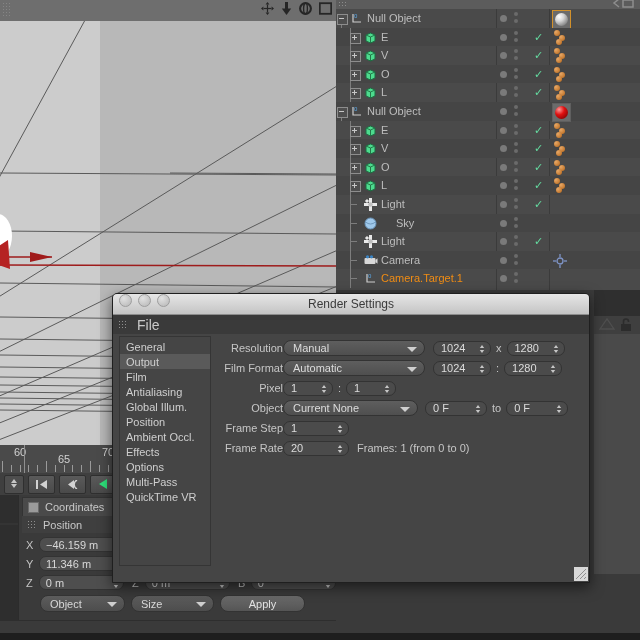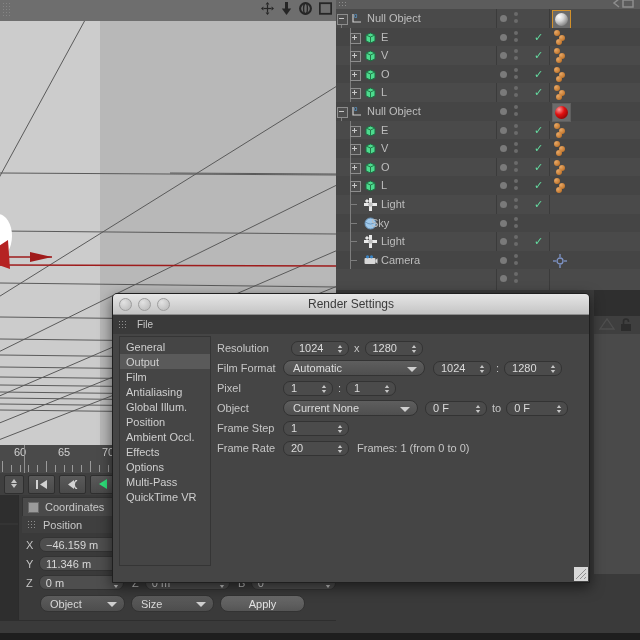--- a/index.html
+++ b/index.html
@@ -369,21 +369,21 @@
     border:1px solid #1f1f1f;
     box-shadow: 0 4px 14px rgba(0,0,0,.55);
     border-radius:5px 5px 0 0;
     overflow:hidden;
   }
   .dlg-title {
     position:relative;
     height:20px;
     background: linear-gradient(#e6e6e6,#c4c4c4);
     border-bottom:1px solid #8c8c8c;
-    display:flex; align-items:center;
+    display:flex; 
   }
   .dlg-title .tt {
     position:absolute; left:0; right:0; top:3px;
     text-align:center;
     font-size:12px; color:#3b3b3b;
   }
   .traf {
     width:11px;height:11px;border-radius:50%;
     margin-left:6px;
     background: radial-gradient(circle at 35% 30%, #e2e2e2, #b6b6b6);
@@ -394,21 +394,21 @@
     background:#3a3a3a;
     border-bottom:1px solid #2c2c2c;
     display:flex; align-items:center;
   }
   .dlg-menubar .grip {
     width:10px;height:10px;margin-left:5px;margin-right:9px;
     background-image: radial-gradient(#8f8f8f 45%, transparent 46%);
     background-size:3px 3px;
   }
   .dlg-menubar .mi {
-    font-size:10px;color:#c9c9c9;
+    font-size:14px;color:#c9c9c9;
   }
   .dlg-body {
     position:absolute; left:0; top:40px;
     width:476px; height:248px;
     background:#454545;
   }
   .dlg-nav {
     position:absolute; left:6px; top:2px;
     width:92px; height:230px;
     background:#454545;
@@ -421,20 +421,21 @@
     font-size:11px; color:#cfcfcf;
     padding-left:6px;
     display:flex; align-items:center;
   }
   .nav-item.sel {
     background:#5a5a5a;
   }
   .dlg-form {
     position:absolute; left:104px; top:4px;
     width:366px;
+    text-align:right;
   }
   .frow {
     height:20px;
     display:flex; align-items:center;
     margin-bottom:0px;
   }
   .flabel {
     width:66px;
     font-size:11px; color:#c6c6c6;
     flex:0 0 66px;
@@ -875,21 +876,21 @@
             <span class="om-check">✓</span>
           </div>
           <div class="om-row alt">
             <div class="tree">
               <span class="tline-v" style="left:14px;top:0;height:18.6px"></span>
               <span class="tline-h" style="left:14px;top:9px;width:7px"></span>
               <span class="ico-cube" style="left:28px;top:3px"><svg width="13" height="13" viewBox="0 0 13 13">
                   <circle cx="6.5" cy="6.5" r="5.5" fill="#9fc8ea" stroke="#6a93b8" stroke-width="1"></circle>
                   <path d="M1.5 5 Q6.5 9 11.5 5" fill="none" stroke="#6a93b8" stroke-width="0.9"></path>
                 </svg></span>
-              <span class="om-name" style="left:35px">Sky</span>
+              <span class="om-name" style="left:60px">Sky</span>
             </div>
             <div class="om-dots">
               <span class="dot-grey"></span>
               <span class="dots-vert">
                 <i></i>
                 <i></i>
               </span>
             </div>
           </div>
           <div class="om-row">
@@ -940,20 +941,31 @@
                     <circle cx="7" cy="7" r="3"></circle>
                     <line x1="7" y1="0" x2="7" y2="3"></line>
                     <line x1="7" y1="11" x2="7" y2="14"></line>
                     <line x1="0" y1="7" x2="3" y2="7"></line>
                     <line x1="11" y1="7" x2="14" y2="7"></line>
                   </g>
                 </svg></span>
             </div>
           </div>
           <div class="om-row">
+            <div class="tree">
+              <span class="tline-v" style="left:14px;top:0;height:18.6px"></span>
+              <span class="tline-h" style="left:14px;top:9px;width:7px"></span>
+              <span class="ico-null" style="left:28px"><svg width="13" height="13" viewBox="0 0 13 13">
+                  <g stroke="#cdcdcd" stroke-width="1.2" fill="none">
+                    <path d="M3 2 V10 H11"></path>
+                  </g>
+                  <text x="4" y="6" font-size="6" fill="#5aa8e8" font-family="sans-serif">0</text>
+                </svg></span>
+              <span class="om-name highlight" style="left:45px">Camera.Target.1</span>
+            </div>
             <div class="om-dots">
               <span class="dot-grey"></span>
               <span class="dots-vert">
                 <i></i>
                 <i></i>
               </span>
             </div>
           </div>
         </div>
     </div>
@@ -970,21 +982,21 @@
         </g>
       </svg>
     </div>
     <div class="prl-body"></div>
   </div>
 
   <div class="tl-wrap">
     <div class="tl-ruler">
       <div id="tl-marks">
           <span class="tl-num" style="left: 14px;">60</span>
-          <span class="tl-num" style="left: 58px;">65</span>
+          <span class="tl-num" style="left: 58px; margin-top: 7px;">65</span>
           <span class="tl-num" style="left: 102px;">70</span>
           <span class="tl-tick" style="left: 2px; top: 16px; height: 11px;"></span>
           <span class="tl-tick" style="left: 10.8px; top: 20px; height: 7px;"></span>
           <span class="tl-tick" style="left: 19.6px; top: 20px; height: 7px;"></span>
           <span class="tl-tick" style="left: 28.4px; top: 20px; height: 7px;"></span>
           <span class="tl-tick" style="left: 37.2px; top: 20px; height: 7px;"></span>
           <span class="tl-tick" style="left: 46px; top: 16px; height: 11px;"></span>
           <span class="tl-tick" style="left: 54.8px; top: 20px; height: 7px;"></span>
           <span class="tl-tick" style="left: 63.6px; top: 20px; height: 7px;"></span>
           <span class="tl-tick" style="left: 72.4px; top: 20px; height: 7px;"></span>
@@ -1170,20 +1182,24 @@
             <span>Multi-Pass</span>
           </div>
           <div class="nav-item">
             <span>QuickTime VR</span>
           </div>
         </div>
       <div class="dlg-form">
 
         <div class="frow">
           <span class="flabel">Resolution</span>
+          <div class="dd" style="width:142px">
+            <span>Manual</span>
+            <span class="arrow"></span>
+          </div>
           <div class="nf" style="width:58px; margin-left:8px">
             <span>1024</span>
             <span class="sp"><svg width="6" height="10" viewBox="0 0 6 10">
                   <path d="M3 1 L5.2 4 H0.8 Z" fill="#c6c6c6"></path>
                   <path d="M3 9 L0.8 6 H5.2 Z" fill="#c6c6c6"></path>
                 </svg></span>
           </div>
           <span class="sep">x</span>
           <div class="nf" style="width:58px">
             <span>1280</span>

